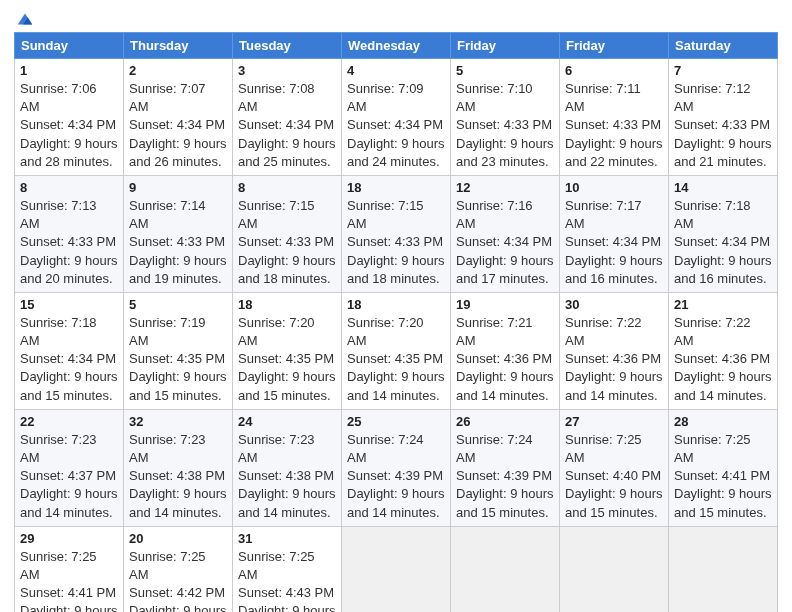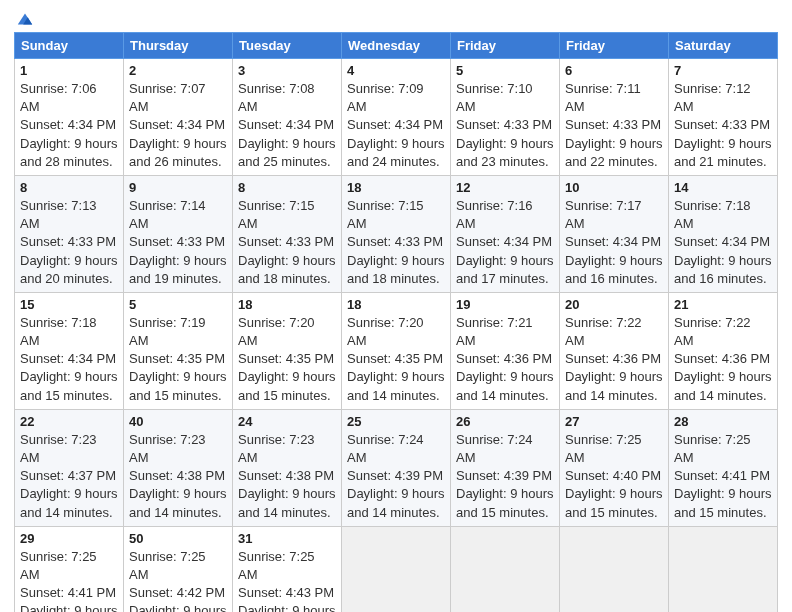--- a/index.html
+++ b/index.html
@@ -285,21 +285,21 @@
       </td>
           <td>
         <span class="day-num">19</span>
         <div class="day-info">
           Sunrise: 7:21 AM<br>
           Sunset: 4:36 PM<br>
           Daylight: 9 hours and 14 minutes.
         </div>
       </td>
           <td>
-        <span class="day-num">20</span>
+        <span class="day-num">30</span>
         <div class="day-info">
           Sunrise: 7:22 AM<br>
           Sunset: 4:36 PM<br>
           Daylight: 9 hours and 14 minutes.
         </div>
       </td>
           <td>
         <span class="day-num">21</span>
         <div class="day-info">
           Sunrise: 7:22 AM<br>
@@ -311,21 +311,21 @@
         <tr>
           <td>
         <span class="day-num">22</span>
         <div class="day-info">
           Sunrise: 7:23 AM<br>
           Sunset: 4:37 PM<br>
           Daylight: 9 hours and 14 minutes.
         </div>
       </td>
           <td>
-        <span class="day-num">40</span>
+        <span class="day-num">32</span>
         <div class="day-info">
           Sunrise: 7:23 AM<br>
           Sunset: 4:38 PM<br>
           Daylight: 9 hours and 14 minutes.
         </div>
       </td>
           <td>
         <span class="day-num">24</span>
         <div class="day-info">
           Sunrise: 7:23 AM<br>
@@ -369,21 +369,21 @@
         <tr>
           <td>
         <span class="day-num">29</span>
         <div class="day-info">
           Sunrise: 7:25 AM<br>
           Sunset: 4:41 PM<br>
           Daylight: 9 hours and 16 minutes.
         </div>
       </td>
           <td>
-        <span class="day-num">50</span>
+        <span class="day-num">20</span>
         <div class="day-info">
           Sunrise: 7:25 AM<br>
           Sunset: 4:42 PM<br>
           Daylight: 9 hours and 16 minutes.
         </div>
       </td>
           <td>
         <span class="day-num">31</span>
         <div class="day-info">
           Sunrise: 7:25 AM<br>

